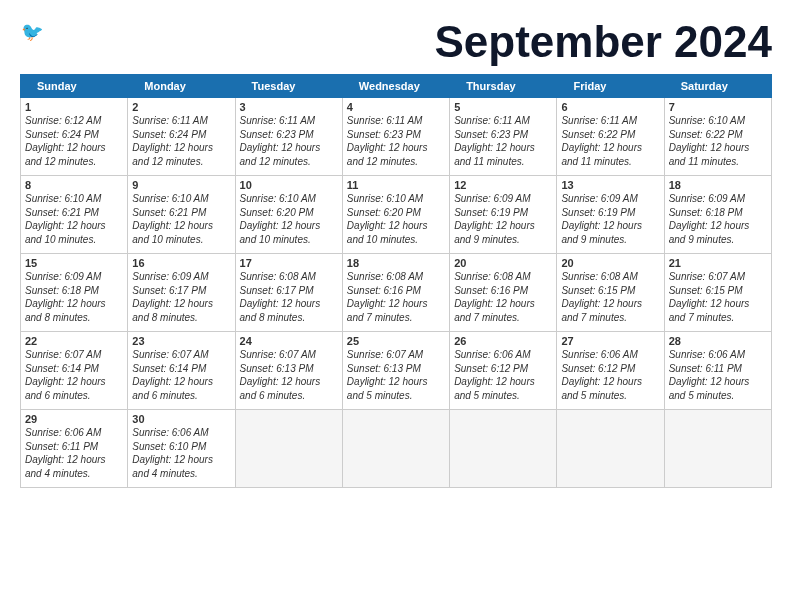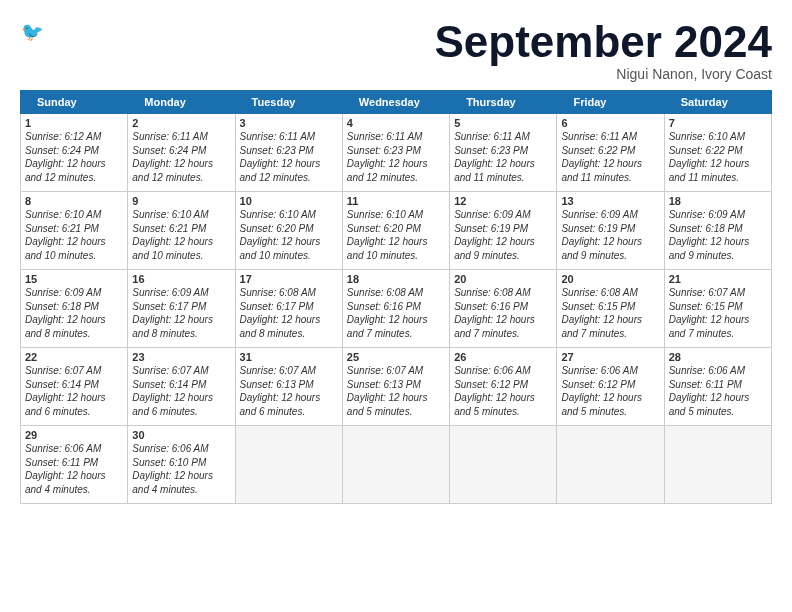--- a/index.html
+++ b/index.html
@@ -96,21 +96,20 @@
 
 <div class="page">
   <div class="header">
     <div class="logo">
       <svg class="logo-bird" viewBox="0 0 40 40">
         <text x="2" y="28" font-size="26" fill="#1a6faf">🐦</text>
       </svg>
     </div>
     <div class="title-block">
       <div class="month-title">September 2024</div>
-      <div class="subtitle">Nigui Nanon, Ivory Coast</div>
     </div>
   </div>
 
   <table>
     <thead>
       <tr id="weekday-header">
       <th>Sunday</th>
           <th>Monday</th>
           <th>Tuesday</th>
           <th>Wednesday</th>
@@ -282,21 +281,21 @@
 and 6 minutes.</div>
           </td>
           <td>
             <span class="day-num">23</span>
             <div class="day-info" style="white-space: pre-line;">Sunrise: 6:07 AM
 Sunset: 6:14 PM
 Daylight: 12 hours
 and 6 minutes.</div>
           </td>
           <td>
-            <span class="day-num">31</span>
+            <span class="day-num">24</span>
             <div class="day-info" style="white-space: pre-line;">Sunrise: 6:07 AM
 Sunset: 6:13 PM
 Daylight: 12 hours
 and 6 minutes.</div>
           </td>
           <td>
             <span class="day-num">25</span>
             <div class="day-info" style="white-space: pre-line;">Sunrise: 6:07 AM
 Sunset: 6:13 PM
 Daylight: 12 hours

